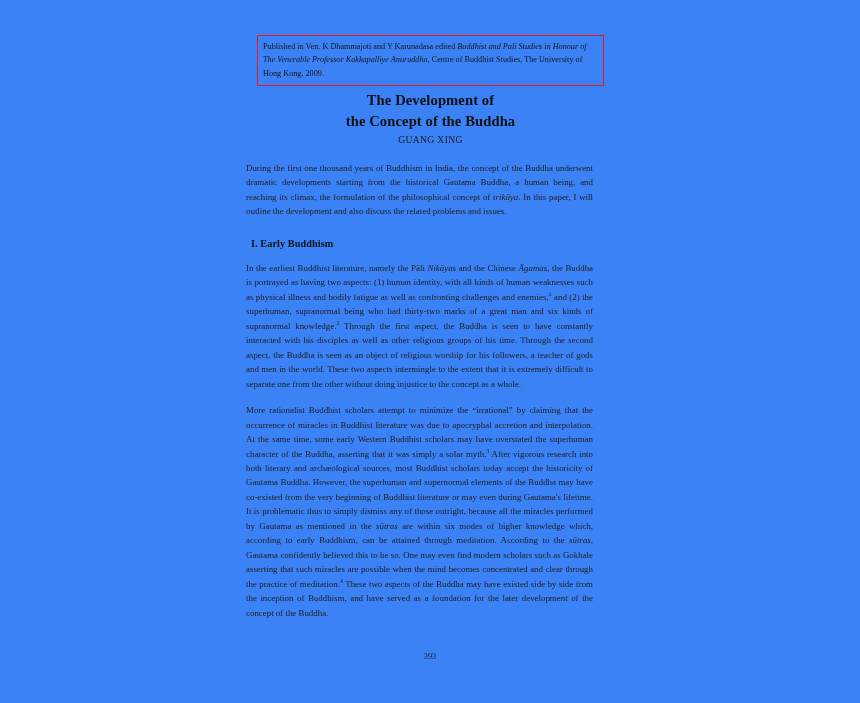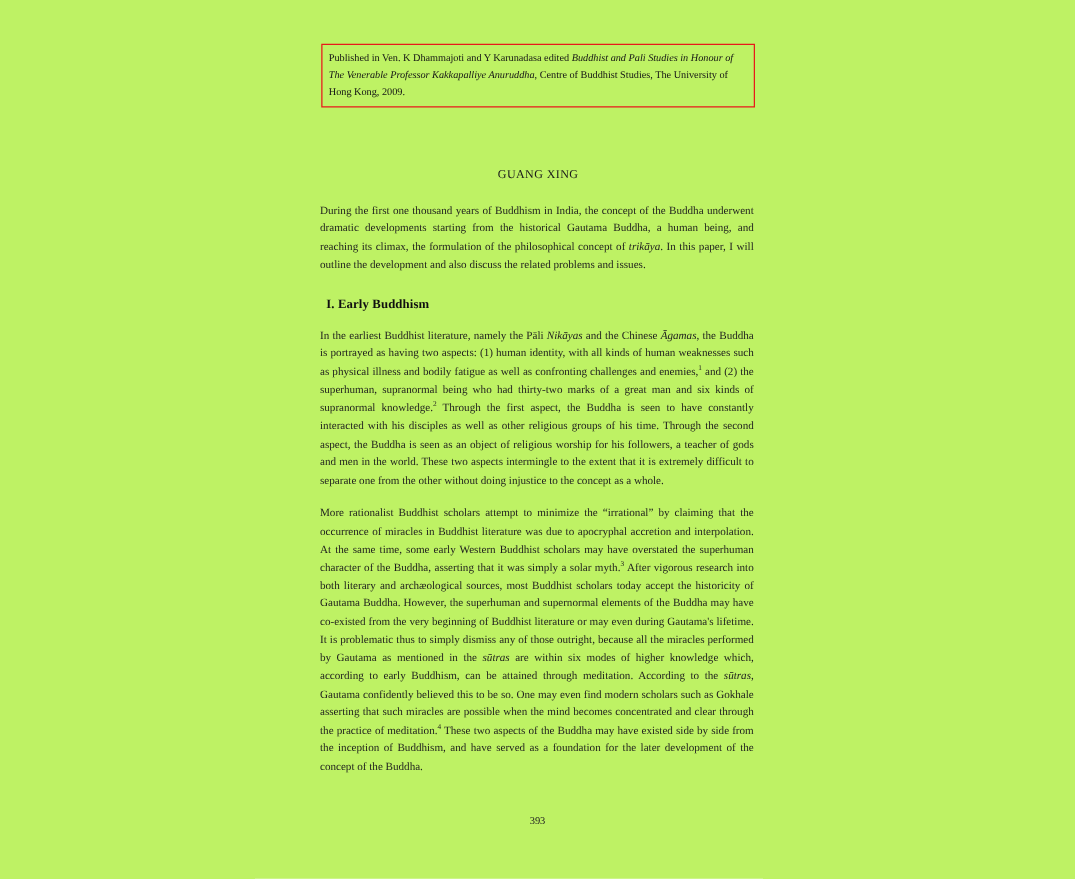--- a/index.html
+++ b/index.html
@@ -15,21 +15,21 @@
     position: relative;
     overflow: hidden;
   }
 
   .page {
     position: absolute;
     left: 0;
     top: 0;
     width: 860px;
     height: 703px;
-    background: #bef264;
+    background: #3b82f6;
   }
 
   
   .citation-box {
     position: absolute;
     left: 257px;
     top: 35px;
     width: 347px;
     box-sizing: border-box;
     border: 1.3px solid #e8191b;
@@ -64,21 +64,21 @@
     width: 347px;
     text-align: center;
     font-size: 9.6px;
     letter-spacing: 0.35px;
     color: #1a1a1a;
   }
 
   
   .body-col {
     position: absolute;
-    left: 256px;
+    left: 246px;
     top: 161px;
     width: 347px;
   }
   p.para {
     margin: 0 0 0 0;
     font-size: 8.9px;
     line-height: 1.625;
     text-align: justify;
     text-justify: inter-word;
     color: #1d1d1d;
@@ -114,20 +114,24 @@
 </style>
 </head>
 <body>
 
 <div class="page">
 
   <div class="citation-box">
     <span>Published in Ven. K Dhammajoti and Y Karunadasa edited </span><i>Buddhist and Pali Studies in Honour of The Venerable Professor Kakkapalliye Anuruddha</i><span>, Centre of Buddhist Studies, The University of Hong Kong, 2009.</span>
   </div>
 
+  <div class="doc-title">
+    <span class="tline">The Development of</span>
+    <span class="tline">the Concept of the Buddha</span>
+  </div>
 
   <div class="author">GUANG XING</div>
 
   <div class="body-col">
 
     <p class="para"><span>During the first one thousand years of Buddhism in India, the concept of the Buddha underwent dramatic developments starting from the historical Gautama Buddha, a human being, and reaching its climax, the formulation of the philosophical concept of </span><i>trikāya</i><span>. In this paper, I will outline the development and also discuss the related problems and issues.</span></p>
 
     <h2 class="section">I. Early Buddhism</h2>
 
     <p class="para"><span>In the earliest Buddhist literature, namely the Pāli </span><i>Nikāyas</i><span> and the Chinese </span><i>Āgamas</i><span>, the Buddha is portrayed as having two aspects: (1) human identity, with all kinds of human weaknesses such as physical illness and bodily fatigue as well as confronting challenges and enemies,</span><sup>1</sup><span> and (2) the superhuman, supranormal being who had thirty-two marks of a great man and six kinds of supranormal knowledge.</span><sup>2</sup><span> Through the first aspect, the Buddha is seen to have constantly interacted with his disciples as well as other religious groups of his time. Through the second aspect, the Buddha is seen as an object of religious worship for his followers, a teacher of gods and men in the world. These two aspects intermingle to the extent that it is extremely difficult to separate one from the other without doing injustice to the concept as a whole.</span></p>

